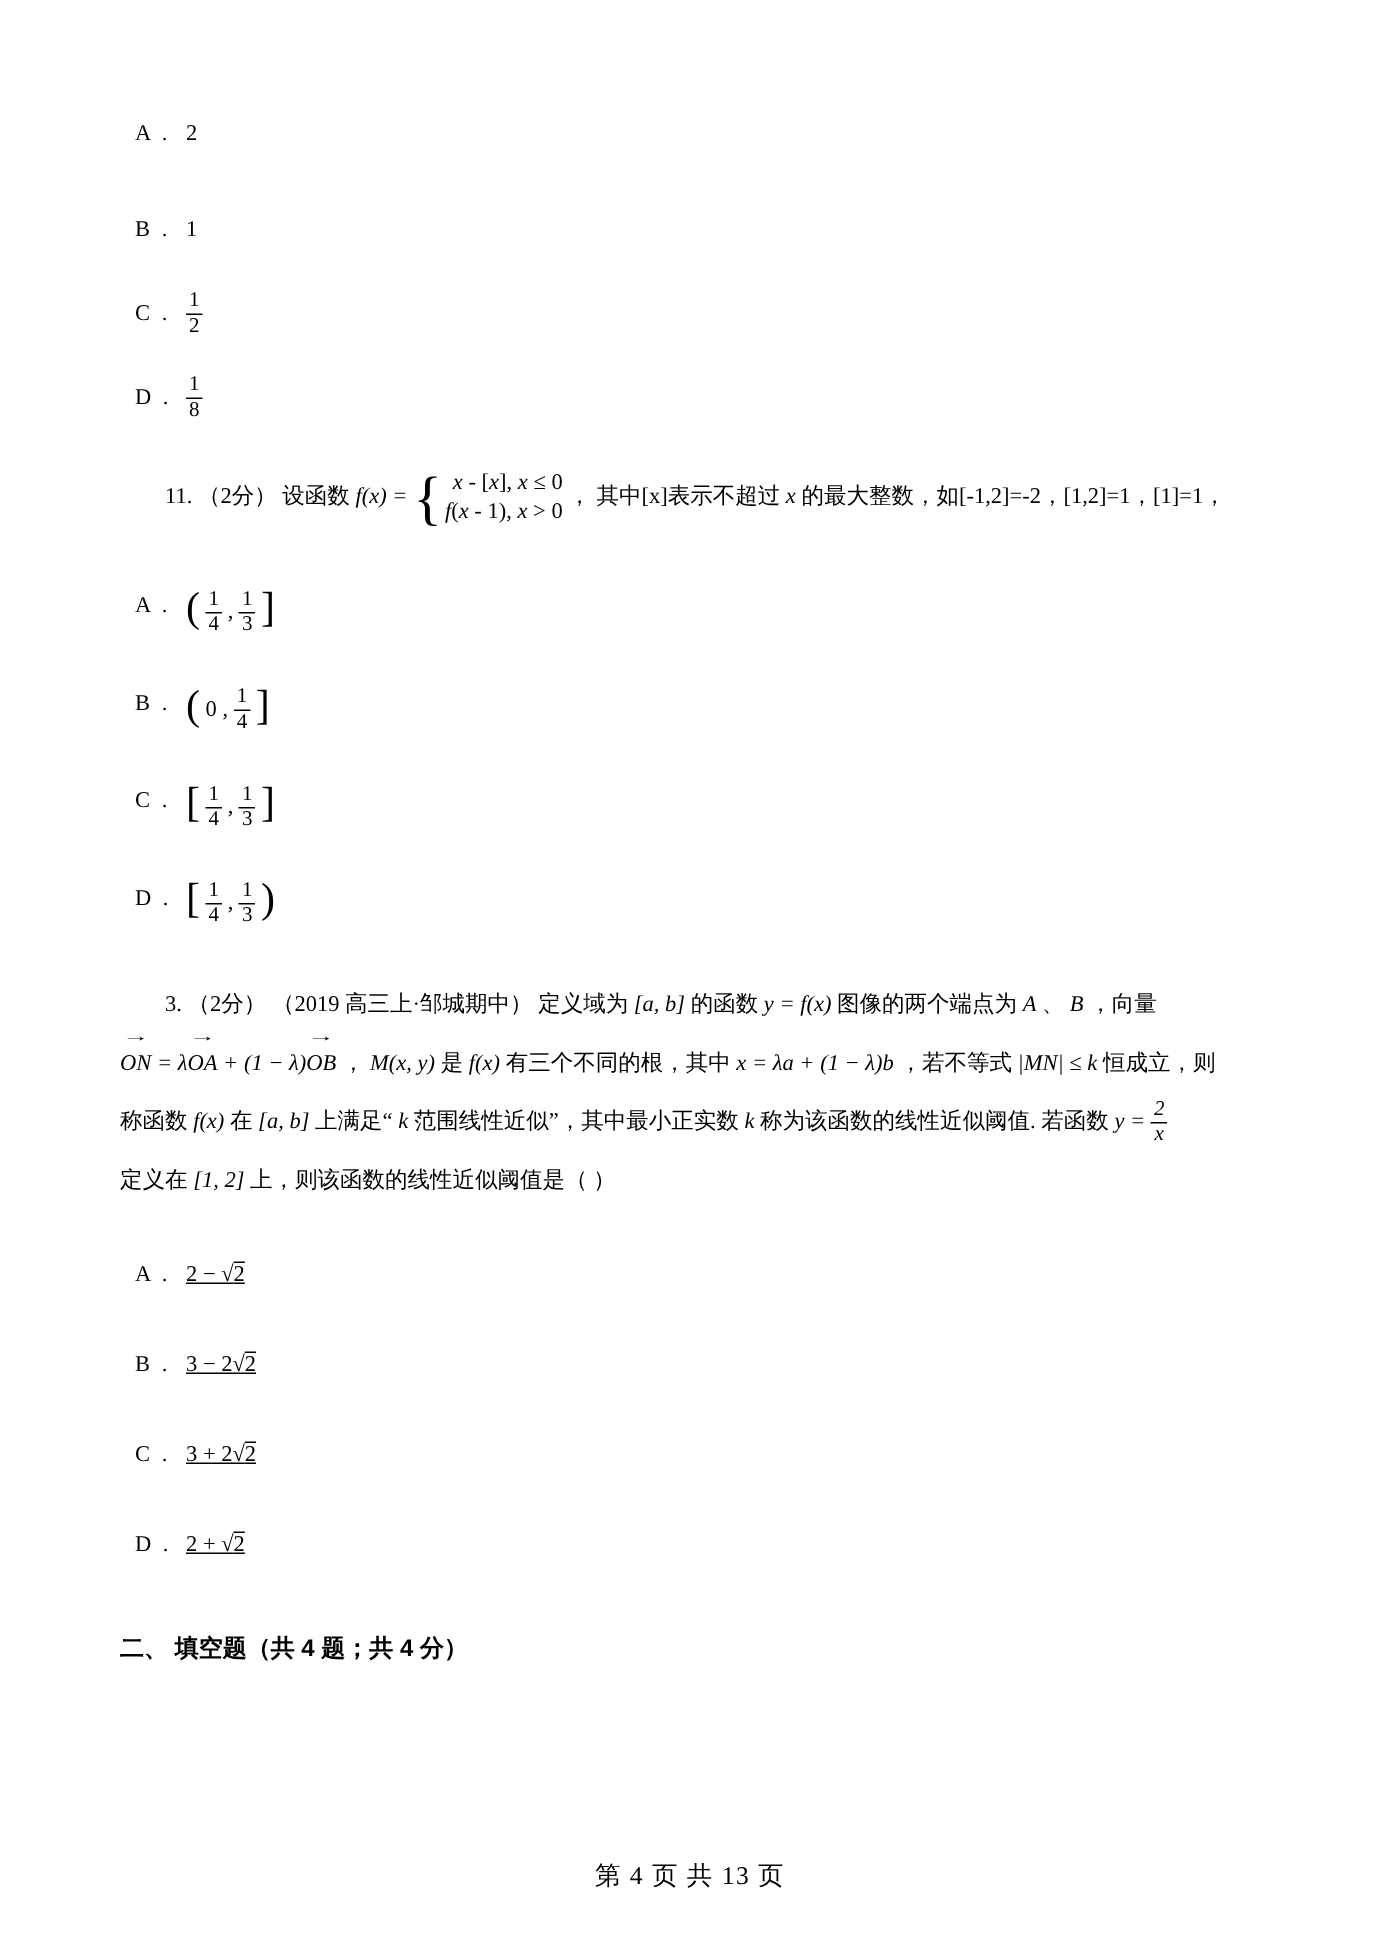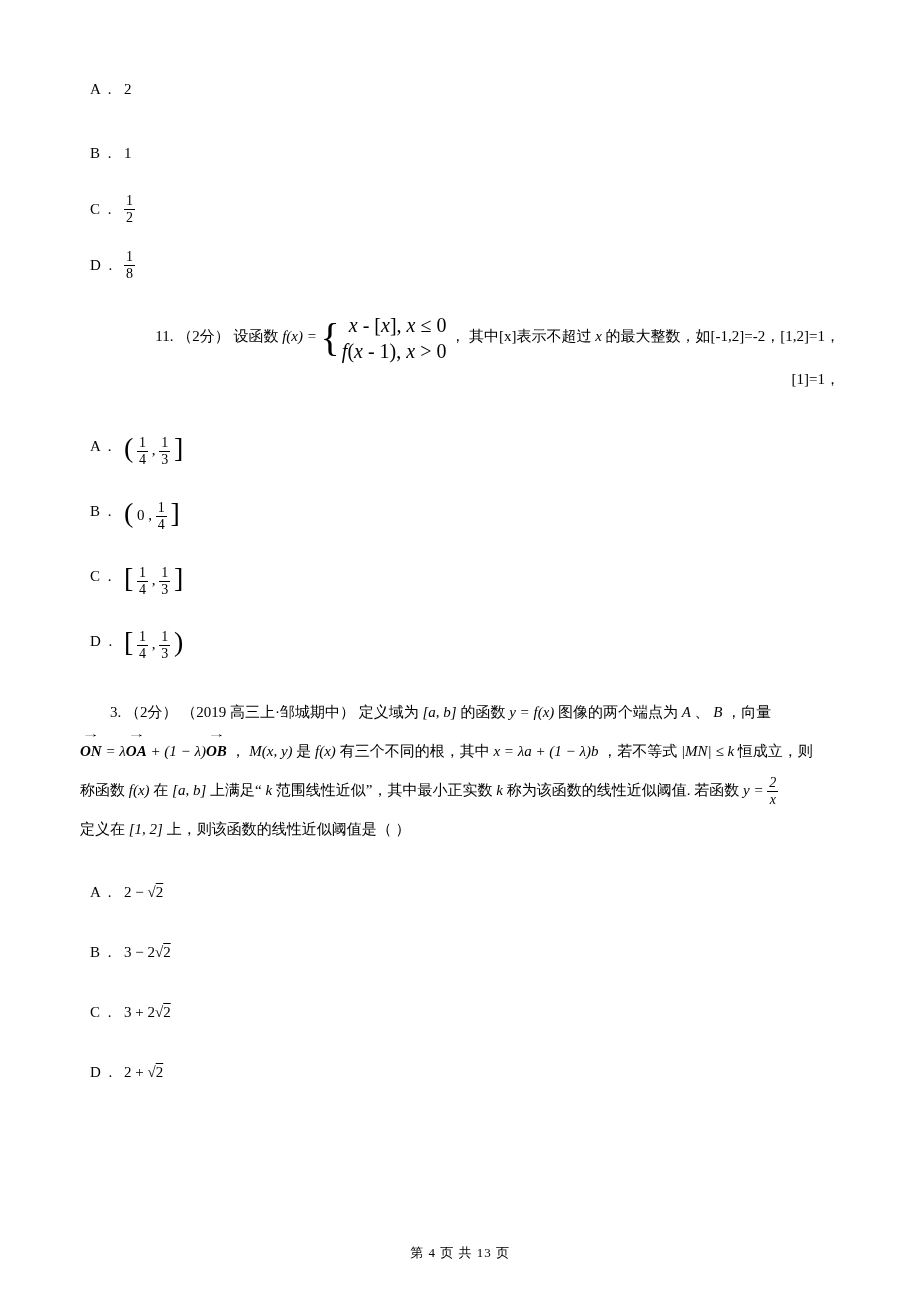--- a/index.html
+++ b/index.html
@@ -59,29 +59,29 @@
       display: inline-flex;
       align-items: center;
       vertical-align: middle;
       font-family: "Times New Roman", serif;
     }
     .piecewise .brace {
       font-size: 40px;
       line-height: 40px;
       margin-right: 2px;
     }
-    .piecewise .rows { display: inline-block; line-height: 1.3; font-size: 20px;}
+    .piecewise .rows { display: inline-block; line-height: 1.3; font-size: 15px;}
     .sqrt { 
       font-family: "Times New Roman", serif;
+      text-decoration: underline;
     }
     .over { text-decoration: overline; }
     .arrow-over {
       position: relative;
       display: inline-block;
-      font-weight: bold;
     }
     .arrow-over::before {
       content: "→";
       position: absolute;
       top: -11px;
       left: 0;
       right: 0;
       font-size: 10px;
       text-align: center;
       transform: scaleX(1.8);
@@ -91,21 +91,21 @@
       font-family: "SimHei", "黑体", sans-serif;
       font-size: 16px;
       font-weight: bold;
       margin-top: 40px;
     }
     .footer {
       position: absolute;
       bottom: 38px;
       left: 0; right: 0;
       text-align: center;
-      font-size: 13px;
+      font-size: 17px;
       letter-spacing: 1px;
     }
     .ital { font-style: italic; font-family: "Times New Roman", serif;}
   </style>
 </head>
 <body>
 
 <div class="content">
 
   <div class="option">
@@ -248,18 +248,19 @@
   </div>
   <div class="option" style="margin-top:26px">
     <span class="label">C .</span>
     <span class="val sqrt">3 + 2√<span class="over">2</span></span>
   </div>
   <div class="option" style="margin-top:26px">
     <span class="label">D .</span>
     <span class="val sqrt">2 + √<span class="over">2</span></span>
   </div>
 
+  <h2 class="section">二、 填空题（共 4 题；共 4 分）</h2>
 
 </div>
 
 <div class="footer">
   <span>第 </span><span>4</span><span> 页 共 </span><span>13</span><span> 页</span>
 </div>
 
 </body></html>

